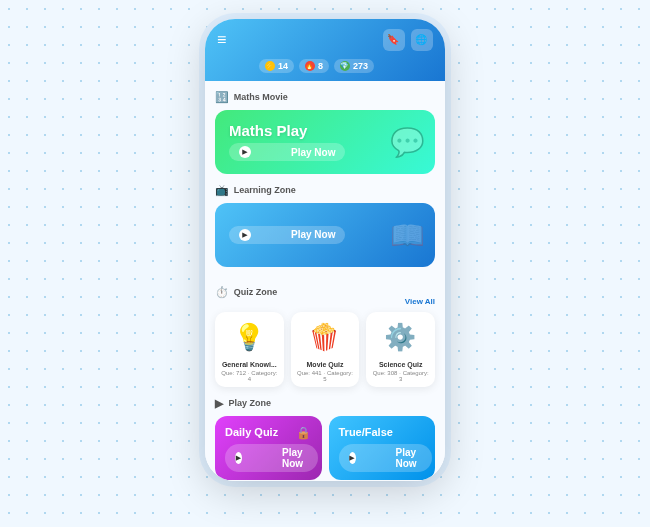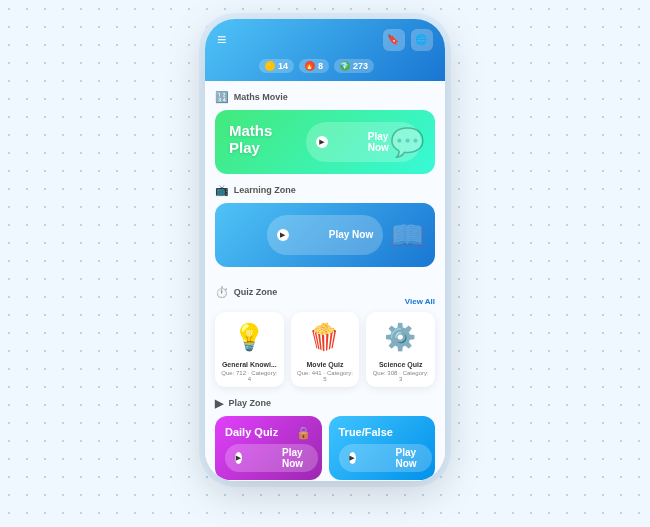--- a/index.html
+++ b/index.html
@@ -142,21 +142,21 @@
 
     
     .zone-card {
       border-radius: 12px;
       padding: 12px 14px;
       margin-bottom: 10px;
       position: relative;
       overflow: hidden;
       min-height: 64px;
       display: flex;
-      flex-direction: row;
+      flex-direction: column;
       justify-content: center;
     }
     .maths-card {
       background: linear-gradient(135deg, #43e97b 0%, #38f9d7 100%);
     }
     .learning-card {
       background: linear-gradient(135deg, #4fc3f7 0%, #1976d2 100%);
     }
     .card-title {
       font-size: 15px;

